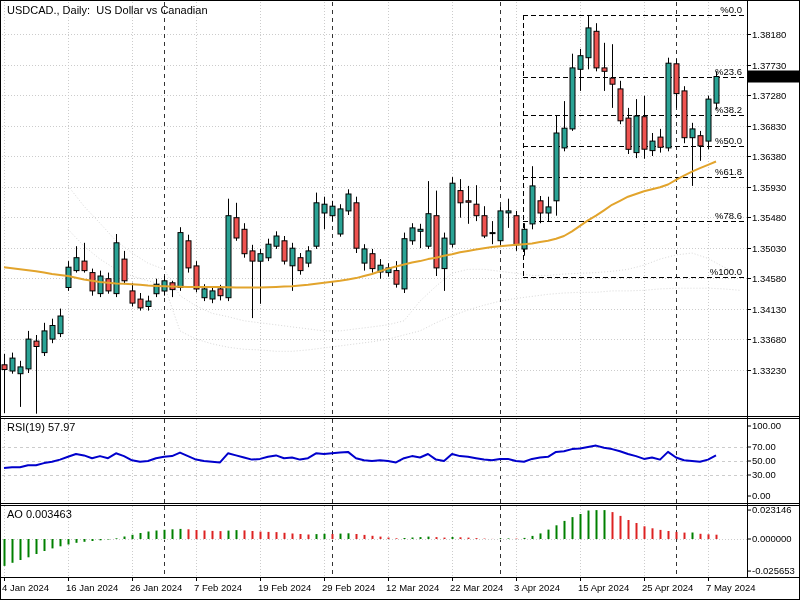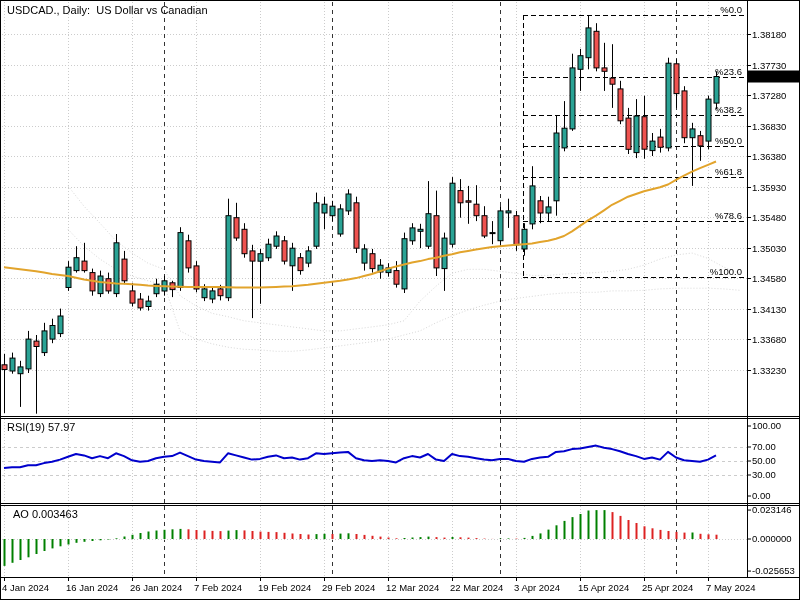--- a/index.html
+++ b/index.html
@@ -444,14 +444,14 @@
       <text x="705" y="590" text-anchor="start" fill="#000">7 May 2024</text>
       <line x1="0" x2="800" y1="415.5" y2="415.5" stroke="#000"></line>
       <line x1="0" x2="800" y1="417.5" y2="417.5" stroke="#000"></line>
       <line x1="0" x2="800" y1="502.5" y2="502.5" stroke="#000"></line>
       <line x1="0" x2="800" y1="504.5" y2="504.5" stroke="#000"></line>
       <line x1="0" x2="800" y1="576.5" y2="576.5" stroke="#000"></line>
       <line x1="746.5" x2="746.5" y1="0" y2="576" stroke="#000"></line>
     </svg>
   <span class="overlay" style="left:6px;top:3px;">USDCAD., Daily:  US Dollar vs Canadian</span>
   <span class="overlay" style="left:6px;top:420px;">RSI(19) 57.97</span>
-  <span class="overlay" style="left:12px;top:507px;">AO 0.003463</span>
+  <span class="overlay" style="left:6px;top:507px;">AO 0.003463</span>
 </div>
 
 </body></html>

